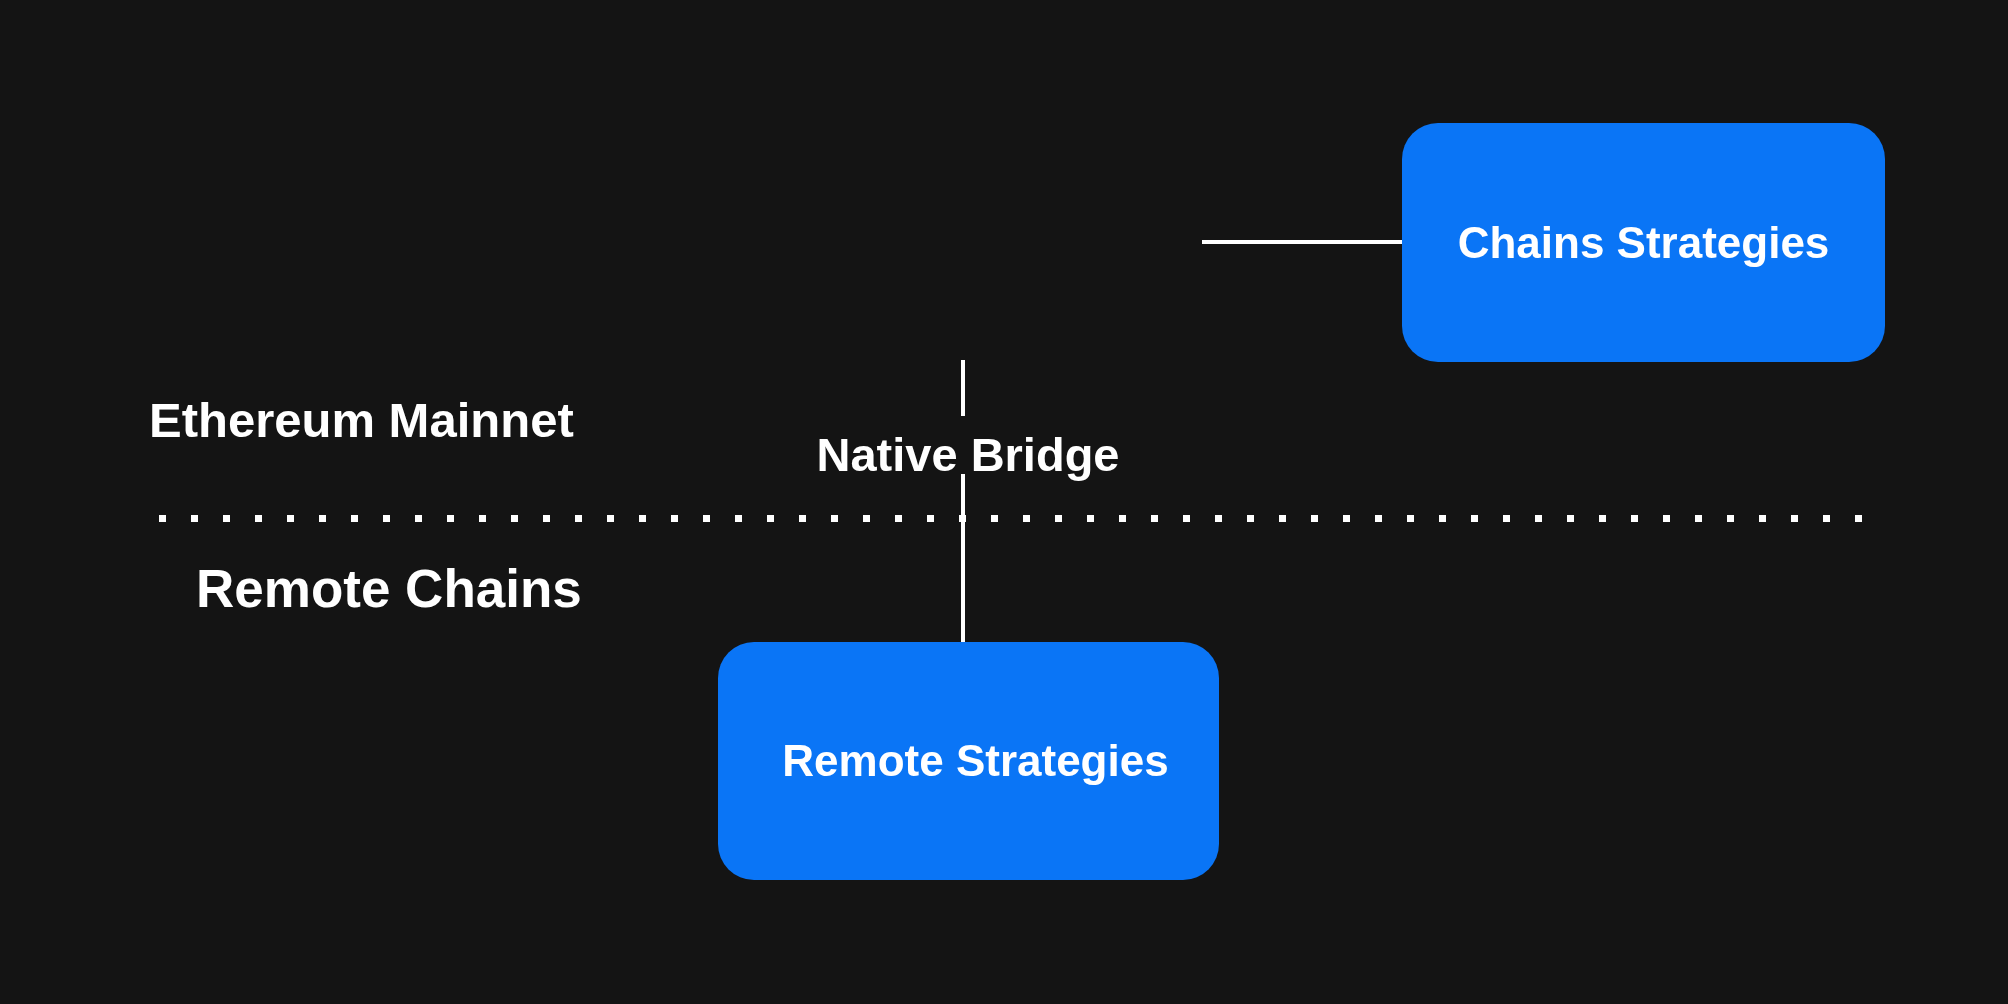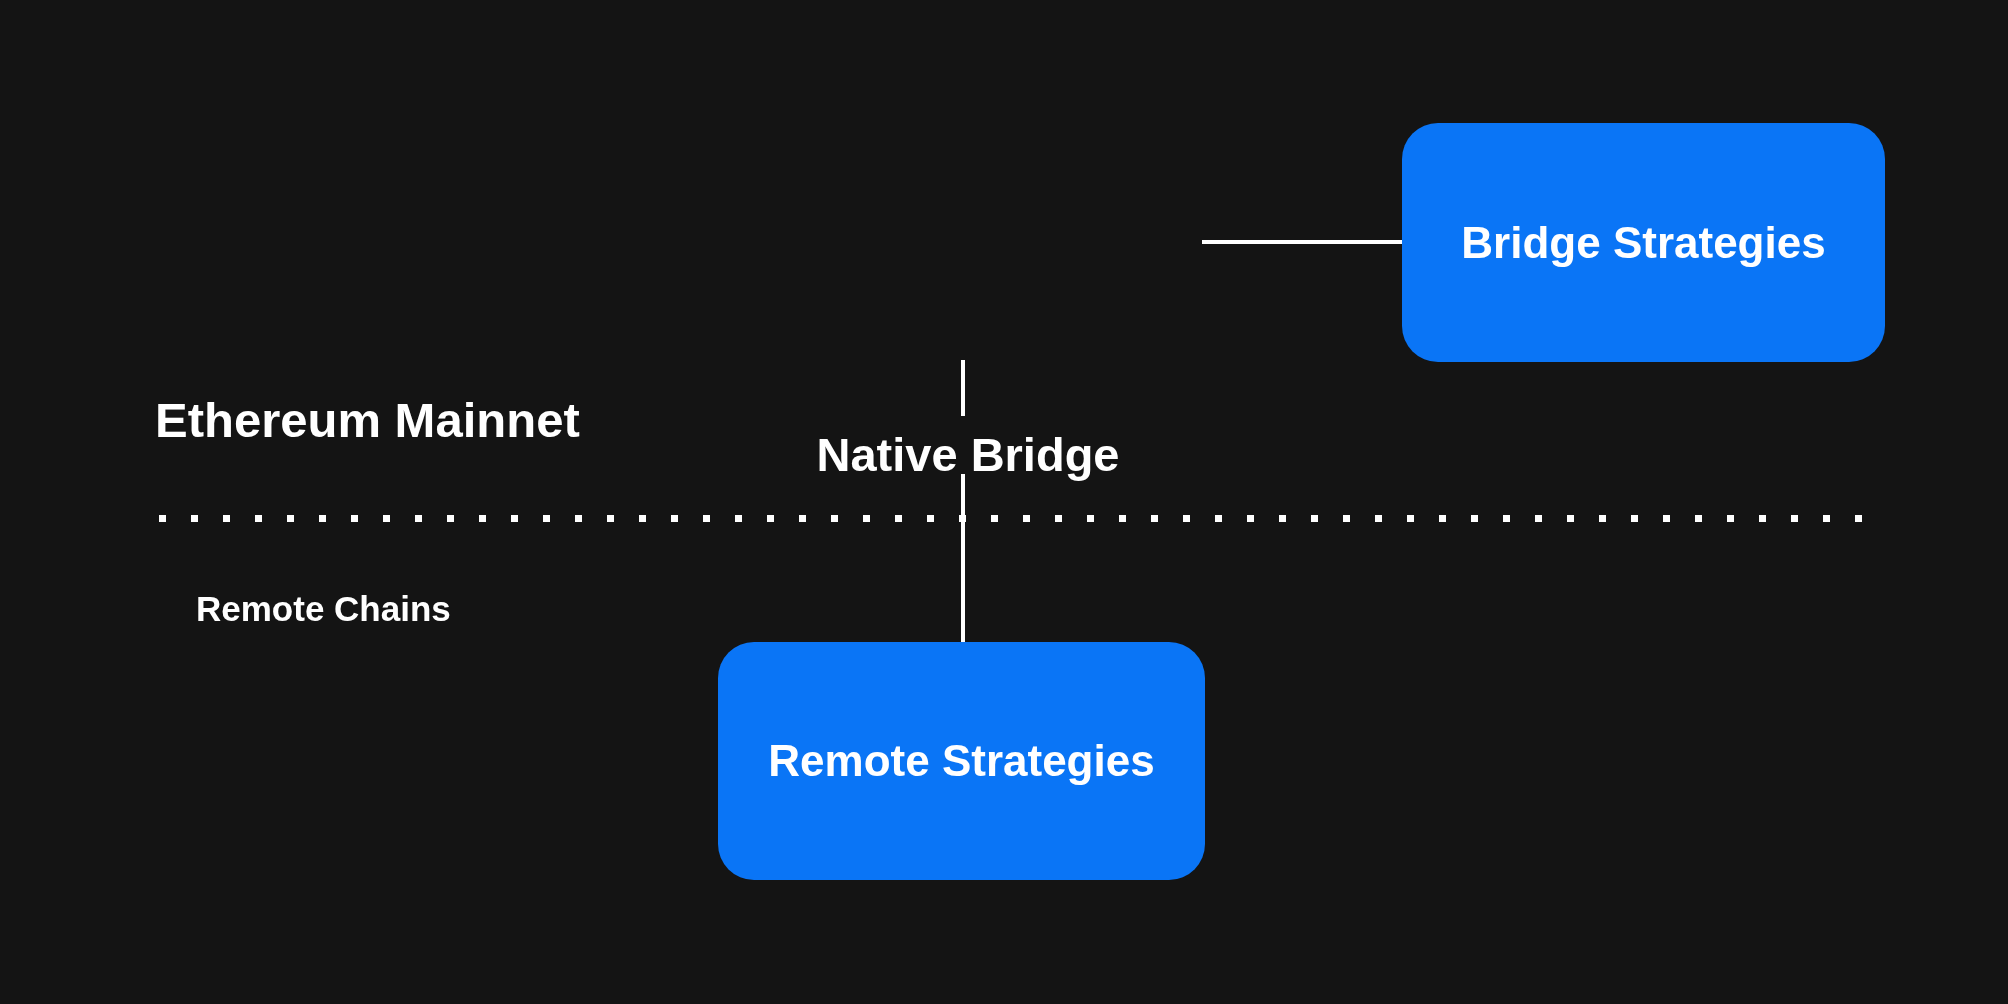--- a/index.html
+++ b/index.html
@@ -22,21 +22,21 @@
     display: flex;
     align-items: center;
     justify-content: center;
     color: var(--text, #ffffff);
     font-weight: bold;
     font-size: 44px;
     letter-spacing: 0;
   }
   .node-yvusd   { left: 720px;  top: 122px; width: 483px; height: 239px; }
   .node-mainnet { left: 1402px; top: 123px; width: 483px; height: 239px; }
-  .node-remote  { left: 718px;  top: 642px; width: 487px; height: 238px; }
+  .node-remote  { left: 718px;  top: 642px; width: 487px; height: 238px; padding-left: 14px; }
   .edge {
     position: absolute;
     background: var(--line, #ffffff);
   }
   .edge-h  { left: 1202px; top: 240px; width: 200px; height: 4px; }
   .edge-v1 { left: 961px;  top: 360px; width: 4px;   height: 56px; }
   .edge-v2 { left: 961px;  top: 474px; width: 4px;   height: 168px; }
   .bridge-label {
     position: absolute;
     left: 808px;
@@ -50,22 +50,22 @@
     white-space: nowrap;
     margin-top: 12px;
   }
   .region-label {
     position: absolute;
     color: var(--text, #ffffff);
     font-weight: bold;
     line-height: 1;
     white-space: nowrap;
   }
-  .region-mainnet { left: 155px; top: 396px; font-size: 49px; }
-  .region-remote  { left: 196px; top: 591px; font-size: 35px; }
+  .region-mainnet { left: 149px; top: 396px; font-size: 49px; }
+  .region-remote  { left: 196px; top: 562px; font-size: 53px; }
   .divider {
     position: absolute;
     left: 159px;
     top: 515px;
     width: 1705px;
     height: 7px;
     background-image: repeating-linear-gradient(
       to right,
       var(--line, #ffffff) 0 7px,
       transparent 7px 32px
@@ -86,20 +86,20 @@
   <div class="edge edge-h"></div>
 
   <div class="edge edge-v1"></div>
 
   <div class="edge edge-v2"></div>
 
   <div class="bridge-label">Native Bridge</div>
 
 
   <div class="node node-mainnet">
-    <span>Bridge Strategies</span>
+    <span>Chains Strategies</span>
   </div>
 
   <div class="node node-remote">
     <span>Remote Strategies</span>
   </div>
 
 </div>
 
 </body></html>

